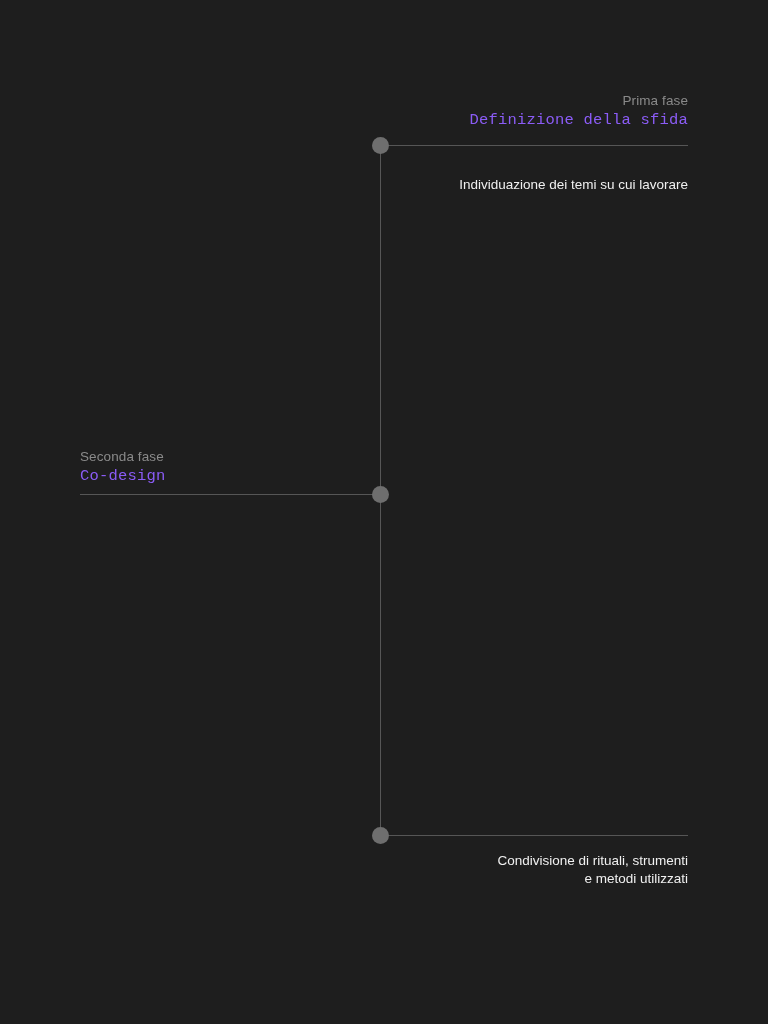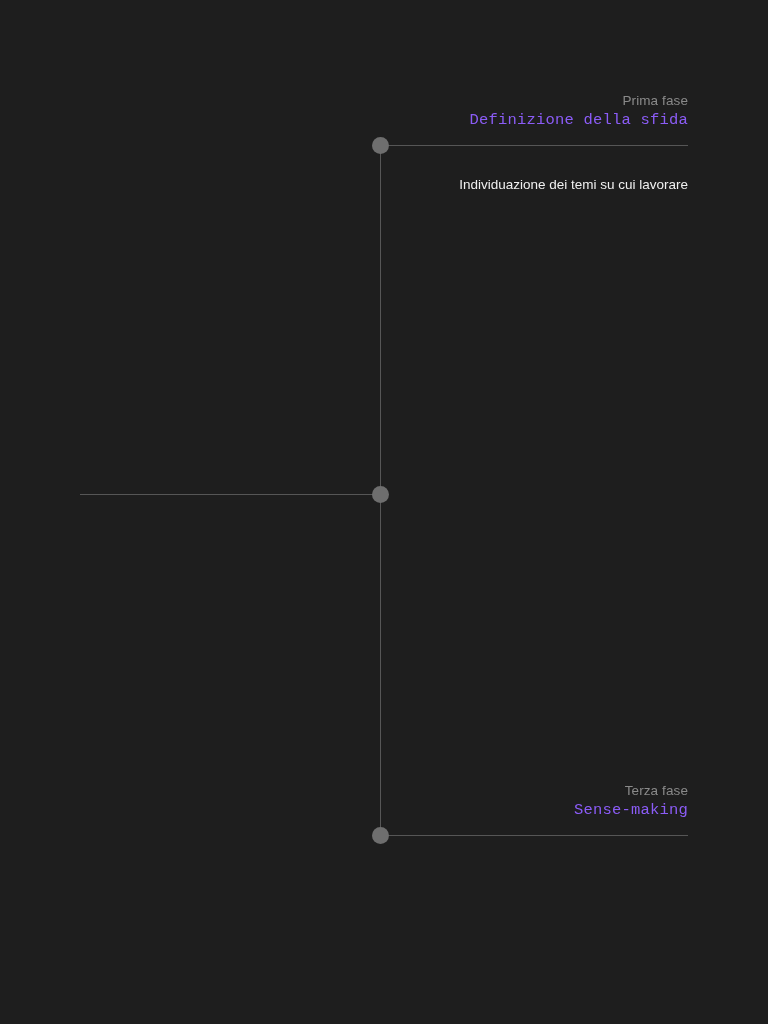--- a/index.html
+++ b/index.html
@@ -94,25 +94,29 @@
   </div>
 
   <div class="phase-block align-right" style="right:80px; top:161px;margin-top:15px;">
     <div class="phase-body">Individuazione dei temi su cui lavorare</div>
   </div>
 
   <div class="connector-line" style="top:494px; left:80px; width:300px;"></div>
 
   <div class="node-dot" style="top:485.5px;"></div>
 
+  <div class="phase-block align-left" style="left:80px; top:448px;">
+    <div class="phase-ordinal">Seconda fase</div>
+    <div class="phase-title">Co-design</div>
+  </div>
 
 
   <div class="connector-line" style="top:835px; left:380px; width:308px;"></div>
 
   <div class="node-dot" style="top:826.5px;"></div>
 
-  <div class="phase-block align-right" style="right:80px; top:782px;">
-    <div class="phase-ordinal">Terza fase</div>
-    <div class="phase-title">Sense-making</div>
+
+  <div class="phase-block align-right" style="right:80px; top:852px;">
+    <div class="phase-body">Condivisione di rituali, strumenti
+e metodi utilizzati</div>
   </div>
-
 
 </div>
 
 </body></html>

